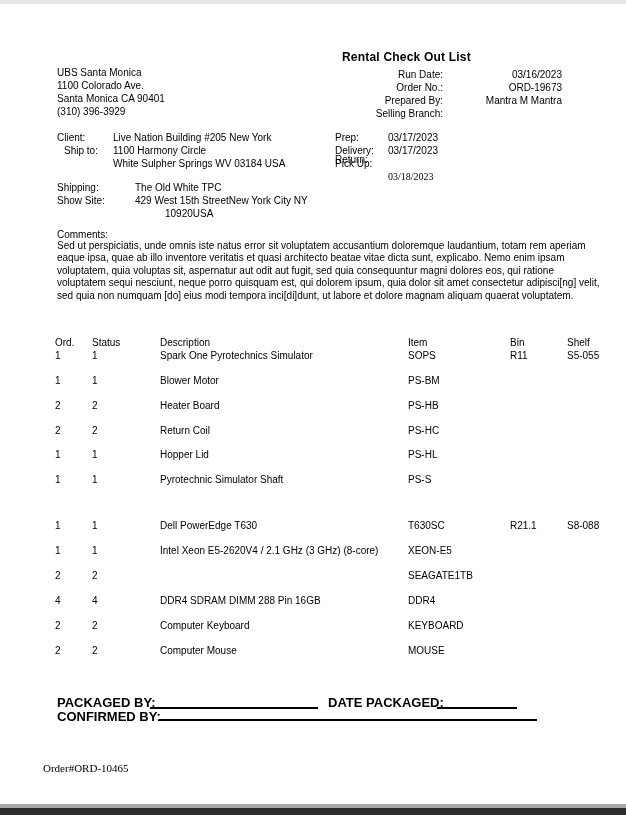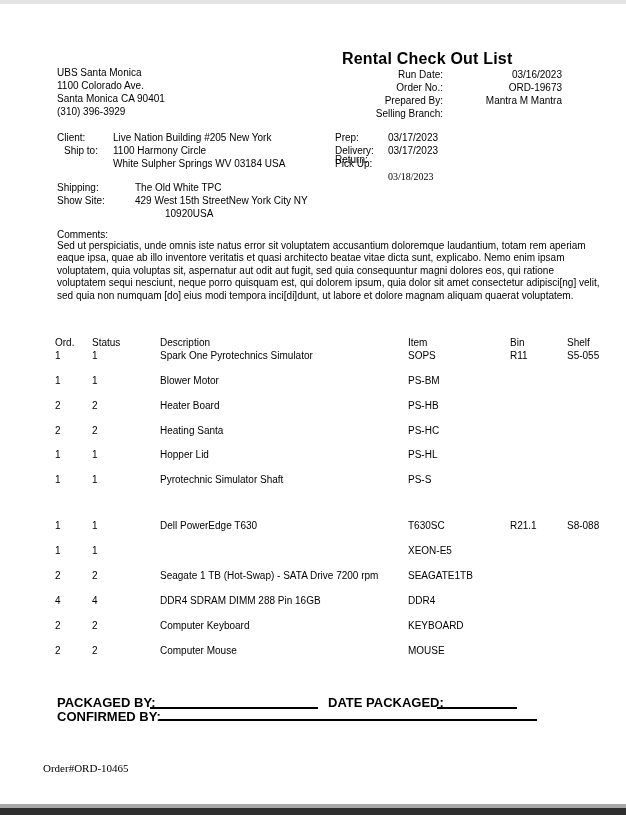--- a/index.html
+++ b/index.html
@@ -4,21 +4,21 @@
 <style>
   html,body{margin:0;padding:0;}
   body{
     width:626px;height:815px;background:#ffffff;position:relative;
     font-family:"Liberation Sans","DejaVu Sans",sans-serif;
     color:#000;overflow:hidden;
   }
   .abs{position:absolute;white-space:nowrap;}
   .b{font-weight:normal;}
   .t10{font-size:10px;line-height:13px;}
-  .page-title{font-size:16px;font-weight:bold;letter-spacing:.2px;}
+  .page-title{font-size:12px;font-weight:bold;letter-spacing:.2px;}
   .block{position:absolute;font-size:10px;line-height:13px;}
   .right{text-align:right;}
   .comments-par{
     position:absolute;left:57px;top:240px;width:547px;
     font-size:10px;line-height:12.4px;white-space:normal;
   }
   .trow{position:absolute;left:0;width:626px;height:13px;font-size:10px;}
   .cell{position:absolute;white-space:nowrap;top:0;}
   .c-ord{left:55px;}
   .c-status{left:92px;}
@@ -111,21 +111,21 @@
 </div>
 <div class="trow" style="top:400px;">
   <span class="cell c-ord">2</span>
   <span class="cell c-status">2</span>
   <span class="cell c-desc">Heater Board</span>
   <span class="cell c-item">PS-HB</span>
 </div>
 <div class="trow" style="top:425px;">
   <span class="cell c-ord">2</span>
   <span class="cell c-status">2</span>
-  <span class="cell c-desc">Heating Santa</span>
+  <span class="cell c-desc">Return Coil</span>
   <span class="cell c-item">PS-HC</span>
 </div>
 <div class="trow" style="top:449px;">
   <span class="cell c-ord">1</span>
   <span class="cell c-status">1</span>
   <span class="cell c-desc">Hopper Lid</span>
   <span class="cell c-item">PS-HL</span>
 </div>
 <div class="trow" style="top:474px;">
   <span class="cell c-ord">1</span>
@@ -139,26 +139,26 @@
   <span class="cell c-status">1</span>
   <span class="cell c-desc">Dell PowerEdge T630</span>
   <span class="cell c-item">T630SC</span>
   <span class="cell c-bin">R21.1</span>
   <span class="cell c-shelf">S8-088</span>
 </div>
 
 <div class="trow" style="top:545px;">
   <span class="cell c-ord">1</span>
   <span class="cell c-status">1</span>
+  <span class="cell c-desc">Intel Xeon E5-2620V4 / 2.1 GHz (3 GHz) (8-core)</span>
   <span class="cell c-item">XEON-E5</span>
 </div>
 <div class="trow" style="top:570px;">
   <span class="cell c-ord">2</span>
   <span class="cell c-status">2</span>
-  <span class="cell c-desc">Seagate 1 TB (Hot-Swap) - SATA Drive 7200 rpm</span>
   <span class="cell c-item">SEAGATE1TB</span>
 </div>
 <div class="trow" style="top:595px;">
   <span class="cell c-ord">4</span>
   <span class="cell c-status">4</span>
   <span class="cell c-desc">DDR4 SDRAM DIMM 288 Pin 16GB</span>
   <span class="cell c-item">DDR4</span>
 </div>
 <div class="trow" style="top:620px;">
   <span class="cell c-ord">2</span>

